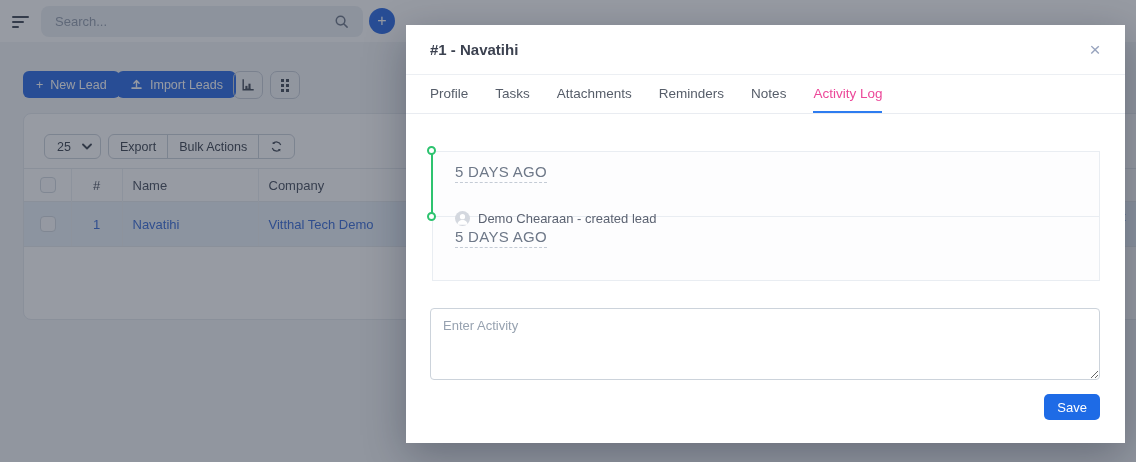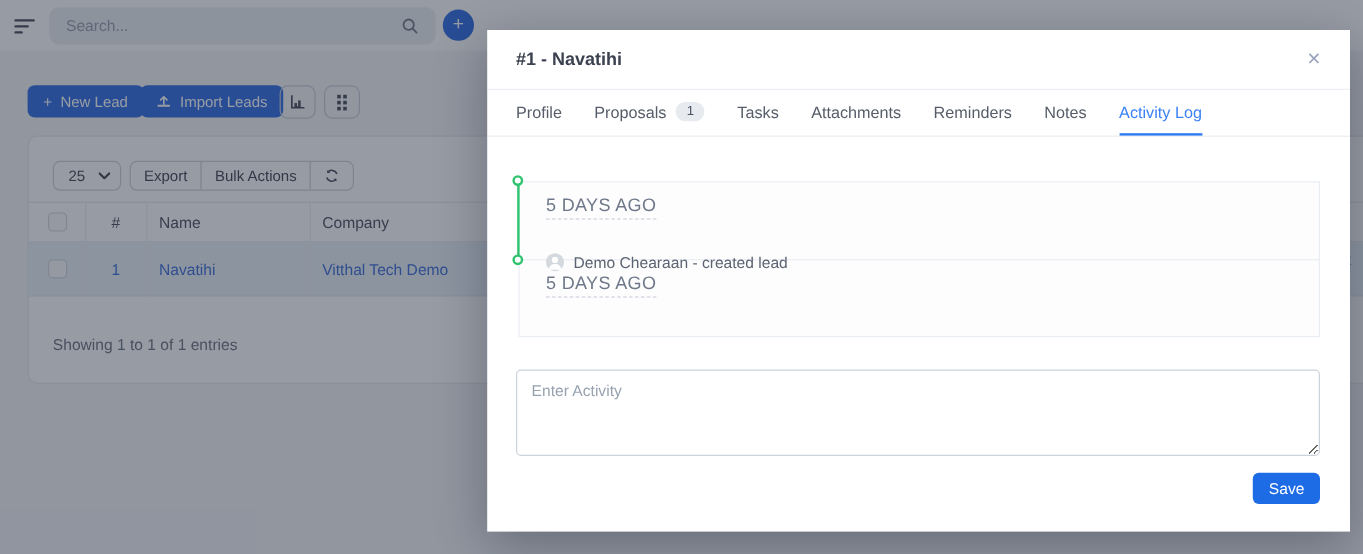--- a/index.html
+++ b/index.html
@@ -48,21 +48,21 @@
   .summary { position:absolute; left:20px; top:166px; color:#6b7380; font-size:13px; }
   .edge-frag { position:absolute; left:1122px; top:209px; color:#3d6fd8; font-size:13px; }
   
   .overlay { position:absolute; inset:0; background:rgba(33,42,60,0.47); z-index:5; }
   .modal { position:absolute; left:406px; top:25px; width:719px; height:418px; background:#fff; border-radius:0; box-shadow:0 12px 40px rgba(10,18,35,0.3); z-index:10; }
   .modal-header { height:50px; border-bottom:1px solid #eceff3; position:relative; }
   .modal-title { position:absolute; left:24px; top:0; line-height:50px; font-size:15px; font-weight:bold; color:#3c4250; }
   .modal-close { position:absolute; right:18px; top:13px; width:24px; height:24px; border:none; background:transparent; color:#98a4be; font-size:19px; cursor:pointer; line-height:24px; }
   .tabs { height:39px; border-bottom:1px solid #e9ecf1; display:flex; align-items:stretch; padding:0 24px; gap:27px; }
   .tab { display:flex; align-items:center; gap:8px; font-size:13.5px; color:#565d69; cursor:pointer; border-bottom:2px solid transparent; }
-  .tab.active { color:#3b82f6; border-bottom-color:#2e7cf0; }
+  .tab.active { color:#ec4899; border-bottom-color:#2e7cf0; }
   .tab-badge { background:#e7eaef; color:#4a5160; border-radius:10px; font-size:11px; padding:2px 9px; }
   .modal-body { position:relative; height:329px; }
   .timeline { position:relative; margin:37px 25px 0 26px; }
   .tl-line { position:absolute; left:-1px; top:0; height:66px; width:2px; background:#2dc36f; }
   .tl-dot { position:absolute; left:-5px; width:9px; height:9px; border:2px solid #2dc36f; border-radius:50%; background:#fff; }
   .tl-dot.d1 { top:-5px; } .tl-dot.d2 { top:61px; }
   .titem { border:1px solid #e9edf2; background:#fdfdfe; height:66px; padding:11px 16px 0 22px; }
   .titem + .titem { margin-top:-1px; height:65px; }
   .t-time { display:inline-block; font-size:15px; letter-spacing:0.3px; color:#6e7888; border-bottom:1px dashed #c4cbd5; padding-bottom:2px; margin-bottom:8px; cursor:default; }
   .t-line { display:flex; align-items:center; gap:8px; color:#5c6372; font-size:13px;margin-top:20px; }
@@ -151,39 +151,34 @@
         <th>Company</th>
       </tr>
       <tr class="lead-row">
         <td class="col-check"><input type="checkbox" class="cb" style=""></td>
         <td class="col-num"><a class="tlink">1</a></td>
         <td class="col-name"><a class="tlink">Navatihi</a></td>
         <td><a class="tlink">Vitthal Tech Demo</a></td>
       </tr>
     </tbody>
       </table>
-    <div class="summary">Showing 1 to 1 of 1 entries</div>
   </div>
   <span class="edge-frag">t</span>
 </div>
 
 <div class="overlay"></div>
 
 <div class="modal">
   <div class="modal-header">
     <div class="modal-title">#1 - Navatihi</div>
     <button class="modal-close"><span>×</span></button>
   </div>
   <div class="tabs">
     <div class="tab">
         <span>Profile</span>
-      </div>
-    <div class="tab">
-        <span>Proposals</span>
-        <span class="tab-badge">1</span>
       </div>
     <div class="tab">
         <span>Tasks</span>
       </div>
     <div class="tab">
         <span>Attachments</span>
       </div>
     <div class="tab">
         <span>Reminders</span>
       </div>

